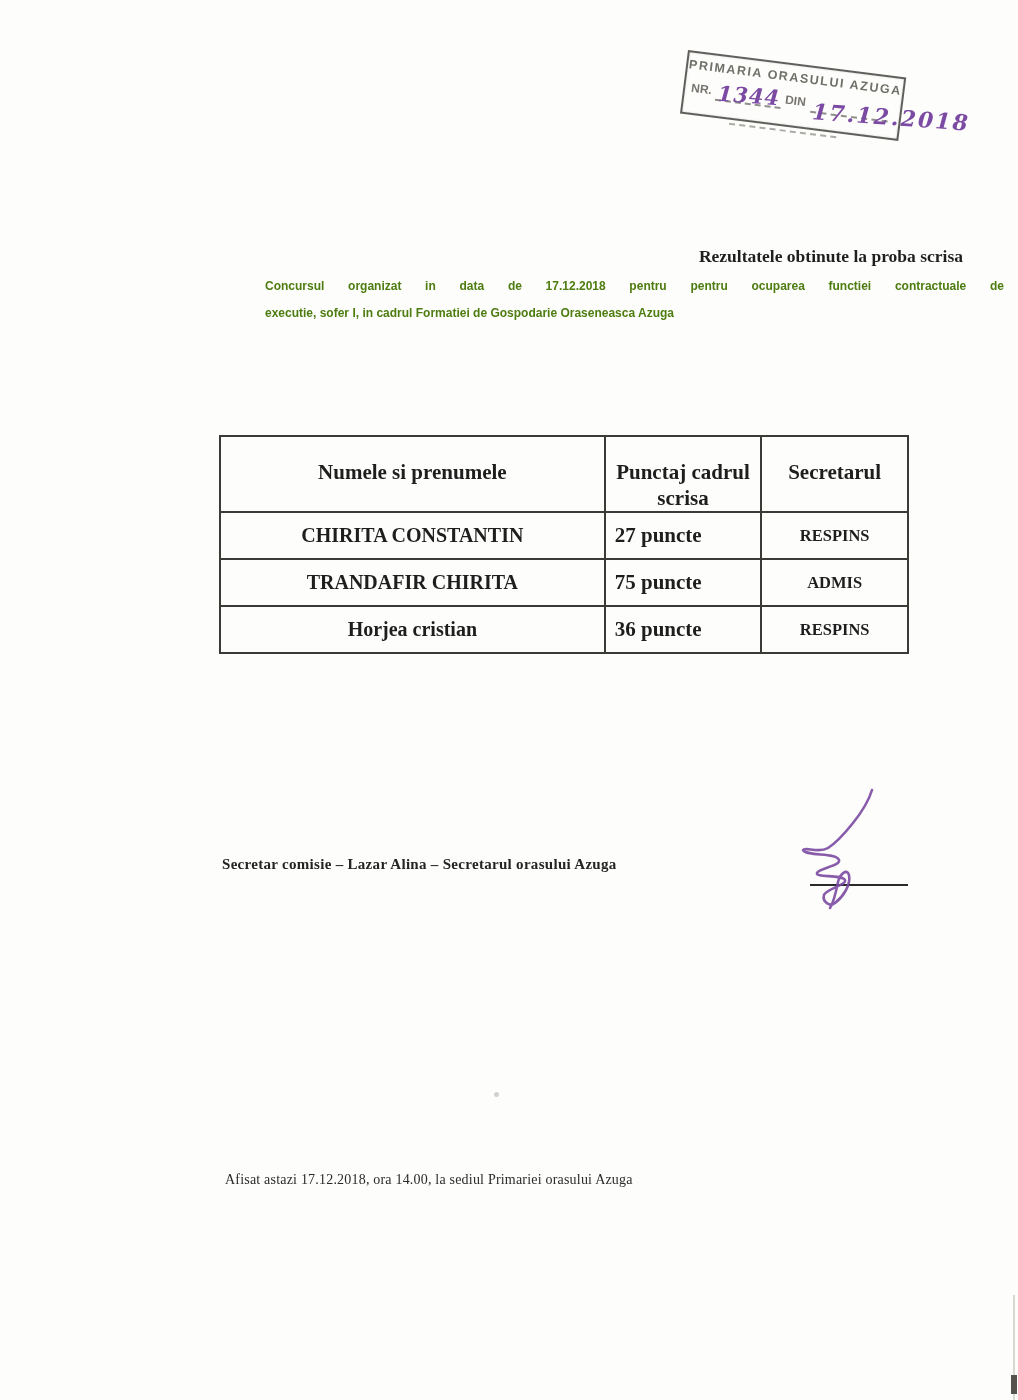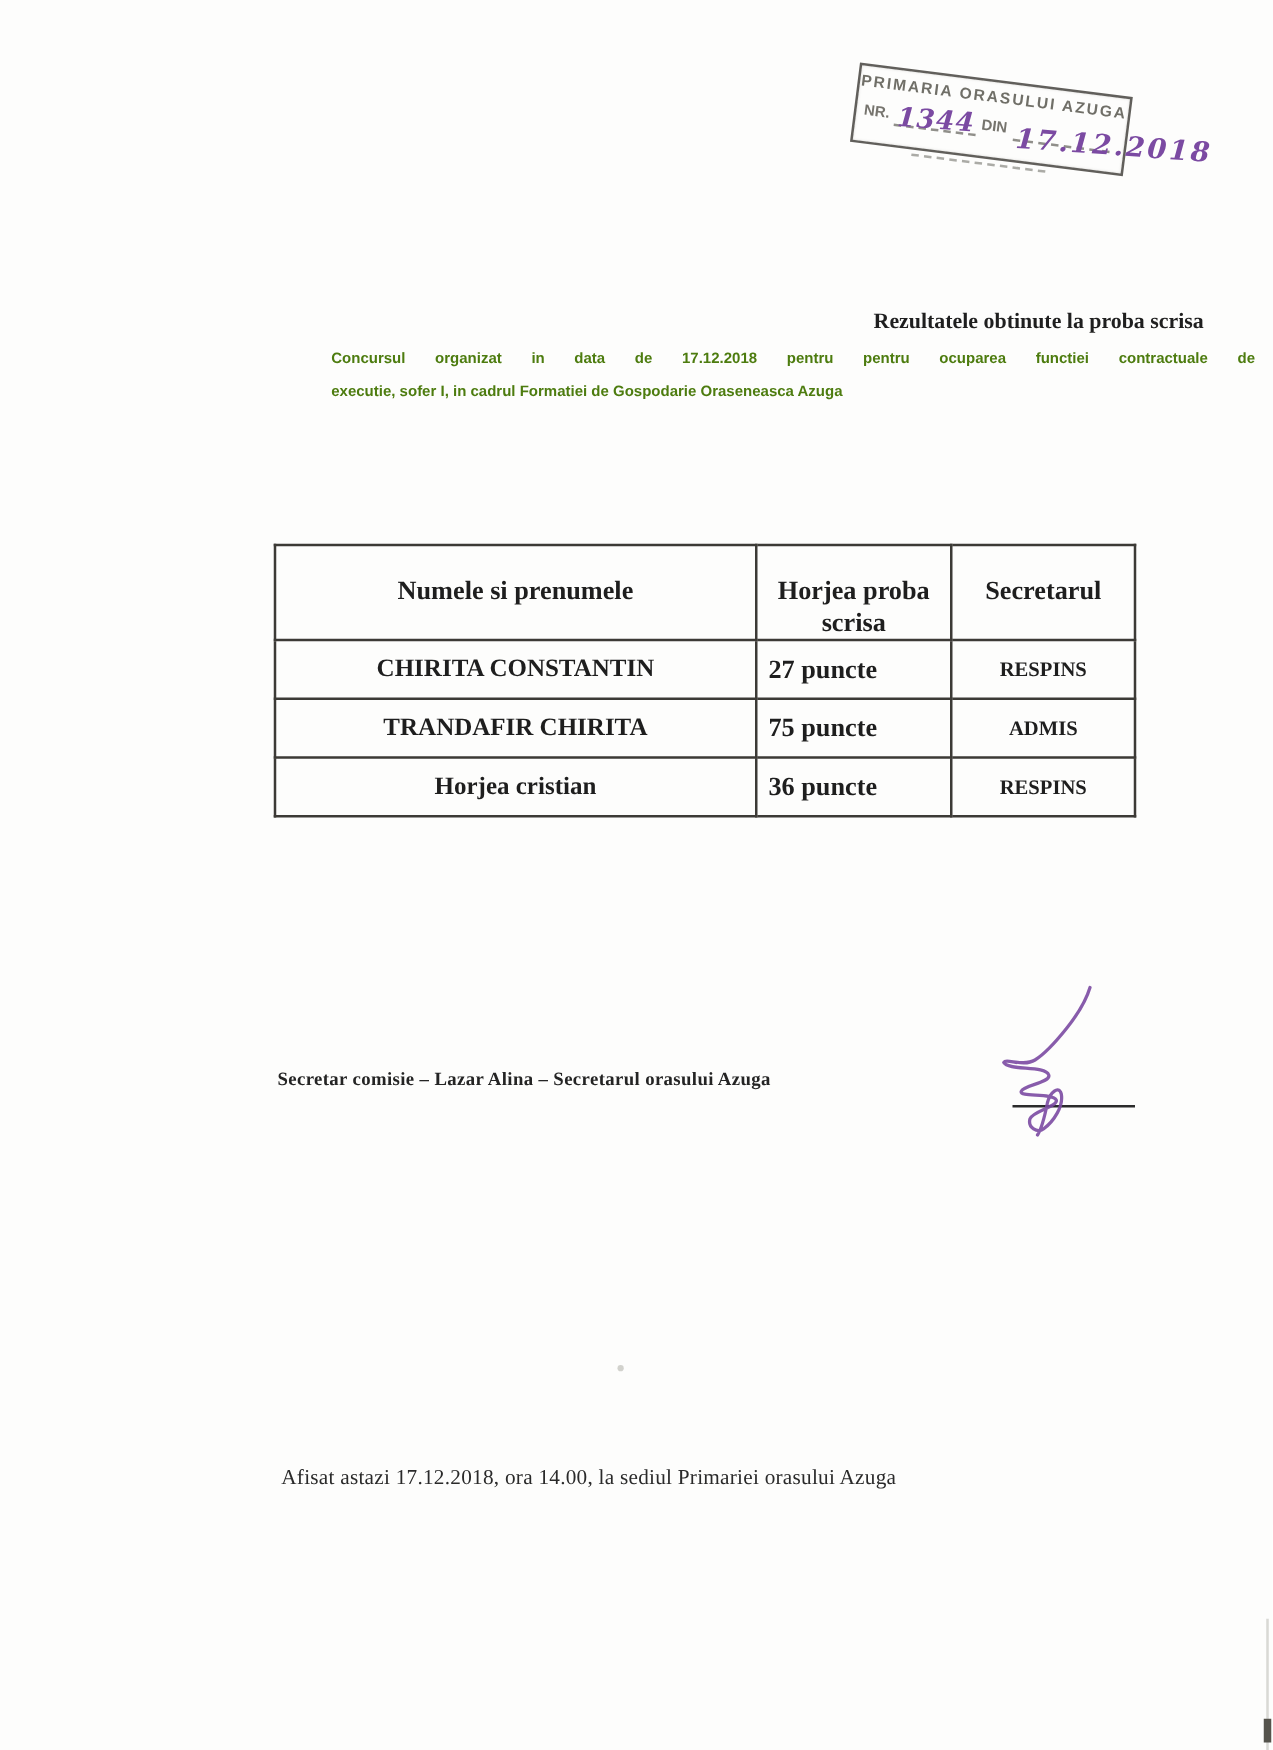--- a/index.html
+++ b/index.html
@@ -178,21 +178,21 @@
     width: 112px;
     height: 126px;
   }
 
   
   .footer-note {
     position: absolute;
     left: 225px;
     top: 1172px;
     font-family: "Liberation Serif", serif;
-    font-size: 17px;
+    font-size: 14px;
     color: #2a2a2a;
     letter-spacing: 0.2px;
     white-space: nowrap;
   }
 
   
   .speck {
     position: absolute;
     left: 494px;
     top: 1092px;
@@ -247,21 +247,21 @@
 
   <table class="results">
     <colgroup>
         <col class="c-name">
         <col class="c-score">
         <col class="c-result">
       </colgroup>
     <thead>
       <tr>
         <th>Numele si prenumele</th>
-        <th>Horjea proba scrisa</th>
+        <th>Punctaj cadrul scrisa</th>
         <th>Secretarul</th>
       </tr>
     </thead>
     <tbody>
       <tr>
         <td class="name">CHIRITA CONSTANTIN</td>
         <td class="score">27 puncte</td>
         <td class="result">RESPINS</td>
       </tr>
       <tr>

